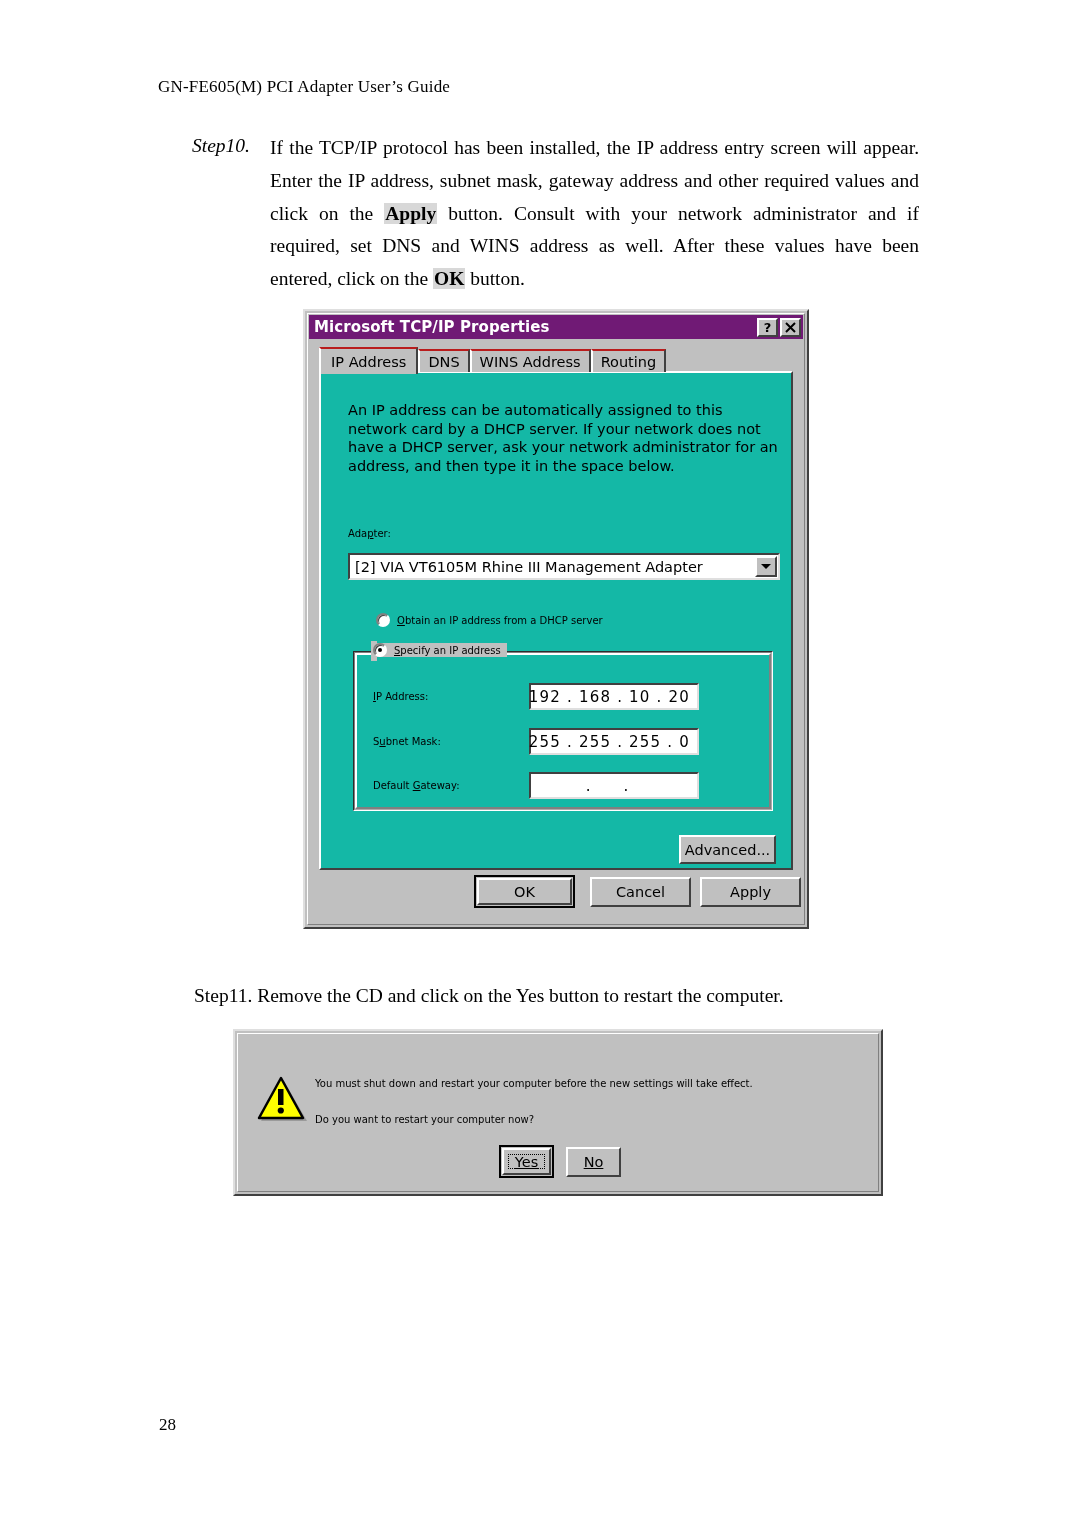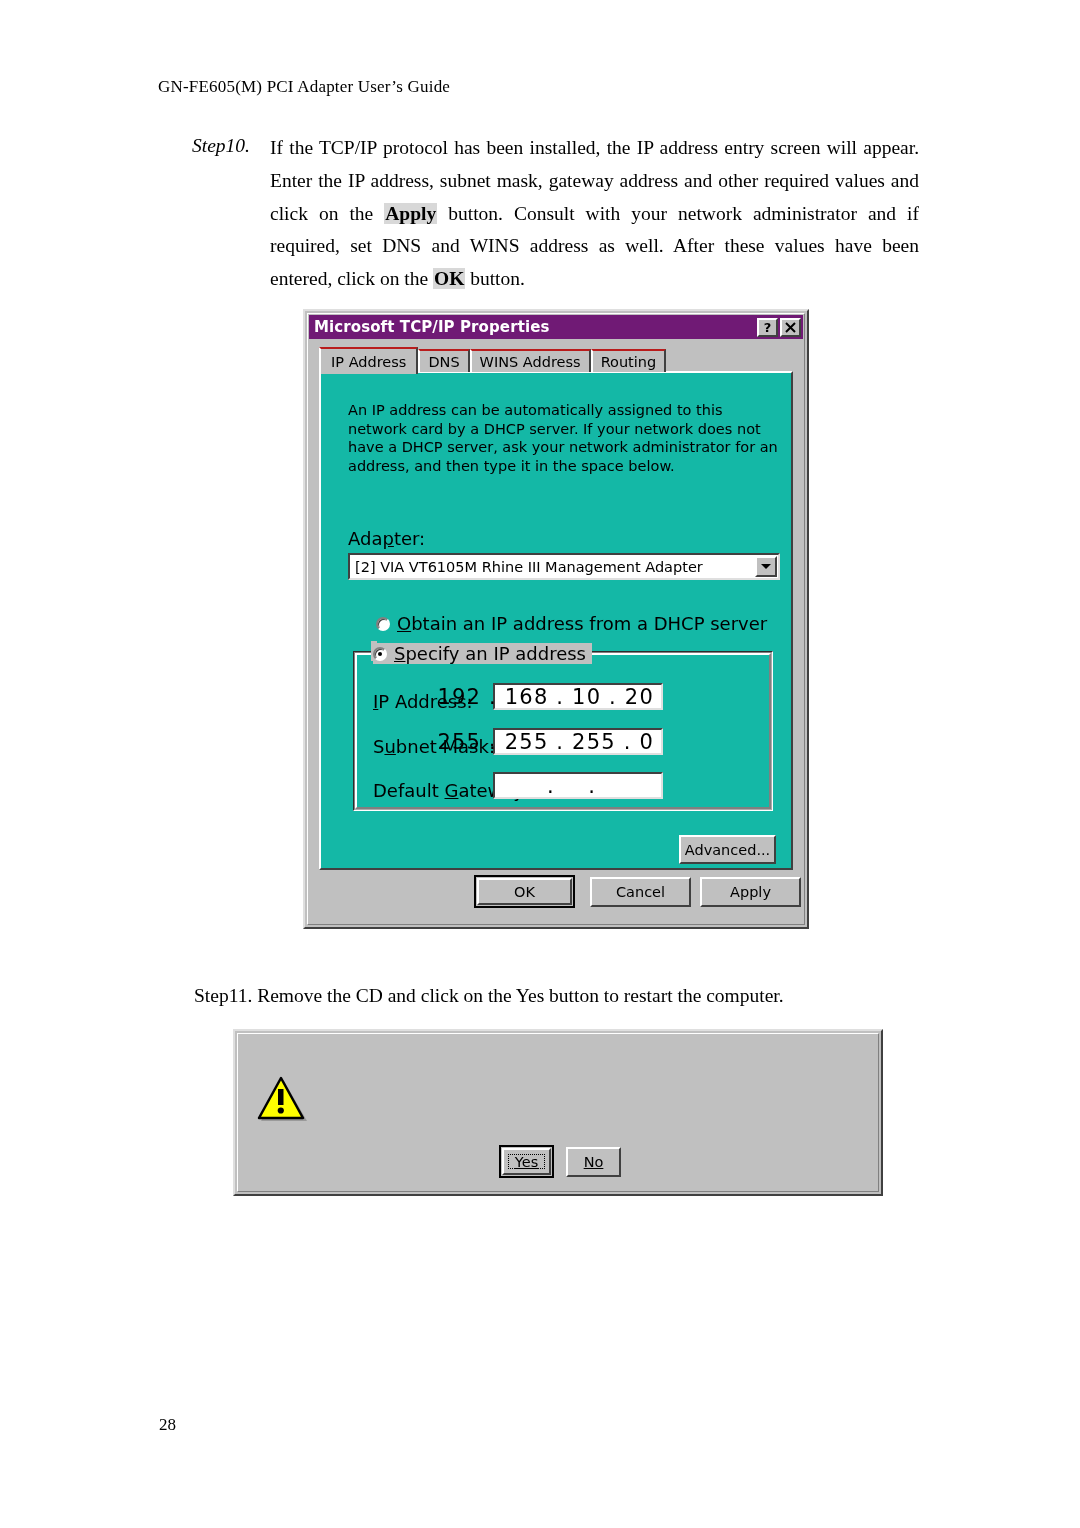--- a/index.html
+++ b/index.html
@@ -190,21 +190,21 @@
     left: 27px;
     top: 28px;
     width: 430px;
     font-size: 14.5px;
     line-height: 18.5px;
     color: #000;
     font-family: "DejaVu Sans", "Liberation Sans", sans-serif;
   }
 
   .fieldlabel {
-    font-size: 18px;
+    font-size: 10px;
     color: #000;
     font-family: "DejaVu Sans", "Liberation Sans", sans-serif;
   }
   .u { text-decoration: underline; }
 
   .sunken {
     background: #ffffff;
     border-top: 2px solid #404040;
     border-left: 2px solid #404040;
     border-right: 2px solid #dfdfdf;
@@ -293,25 +293,26 @@
   }
 
   .ipfield {
     position: absolute;
     height: 27px;
     width: 170px;
     display: flex;
     align-items: center;
     justify-content: flex-end;
     padding-right: 7px;
-    font-size: 21px;
+    font-size: 15px;
     letter-spacing: 1.2px;
     color: #000;
     font-family: "DejaVu Sans", "Liberation Sans", sans-serif;
     white-space: nowrap;
+    margin-left: 36px;
   }
 
   .btn {
     background: #c0c0c0;
     border-top: 2px solid #ffffff;
     border-left: 2px solid #ffffff;
     border-right: 2px solid #404040;
     border-bottom: 2px solid #404040;
     display: flex;
     align-items: center;
@@ -454,20 +455,24 @@
 
   <div class="warn-icon" style="left:21px; top:42px; width:54px; height:52px;">
     <svg width="54" height="52" viewBox="0 0 54 52">
       <path d="M28 8 L51 48 L5 48 Z" fill="#9a9a9a"></path>
       <path d="M25 5 L47 45 L3 45 Z" fill="#ffff00" stroke="#000000" stroke-width="2.5" stroke-linejoin="round"></path>
       <rect x="22" y="16" width="5.5" height="16" fill="#000000"></rect>
       <circle cx="24.8" cy="37.5" r="3.1" fill="#000000"></circle>
     </svg>
   </div>
 
+  <div style="position:absolute; left:80px; top:42px; width:545px;">
+    <div class="fieldlabel" style="line-height:22px;">You must shut down and restart your computer before the new settings will take effect.</div>
+    <div class="fieldlabel" style="line-height:22px; margin-top:14px;">Do you want to restart your computer now?</div>
+  </div>
 
   <div class="btn default" style="left:264px; top:114px; width:55px; height:33px;">
     <span class="inner">
       <span class="focusdots"></span>
       <span><span class="u">Yes</span></span>
     </span>
   </div>
   <div class="btn" style="left:331px; top:116px; width:55px; height:30px;">
     <span>
       <span class="u">No</span>

